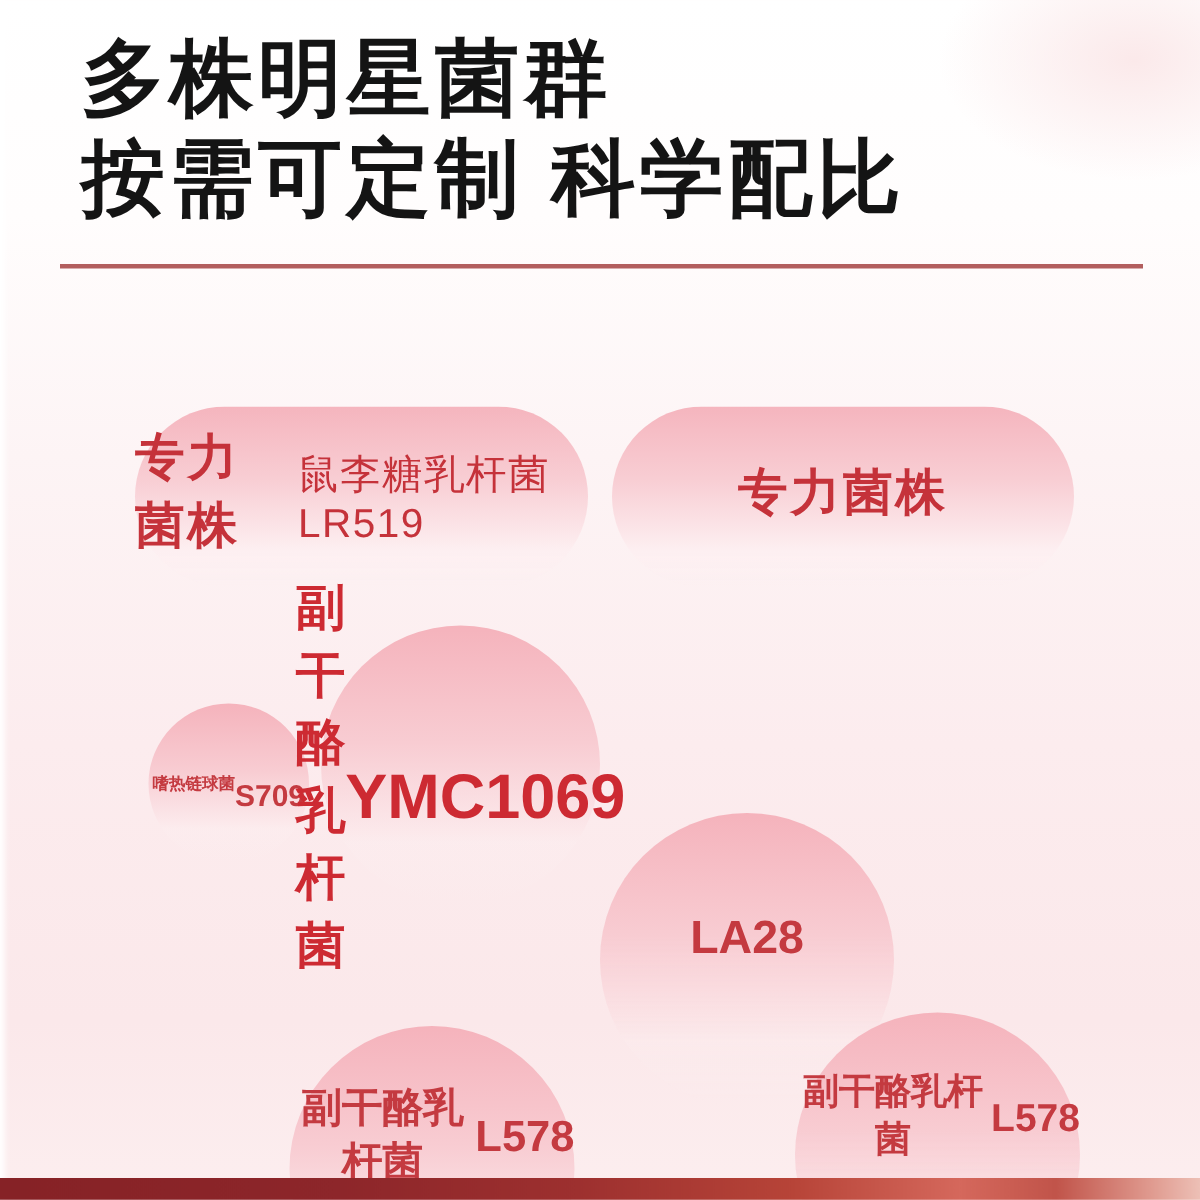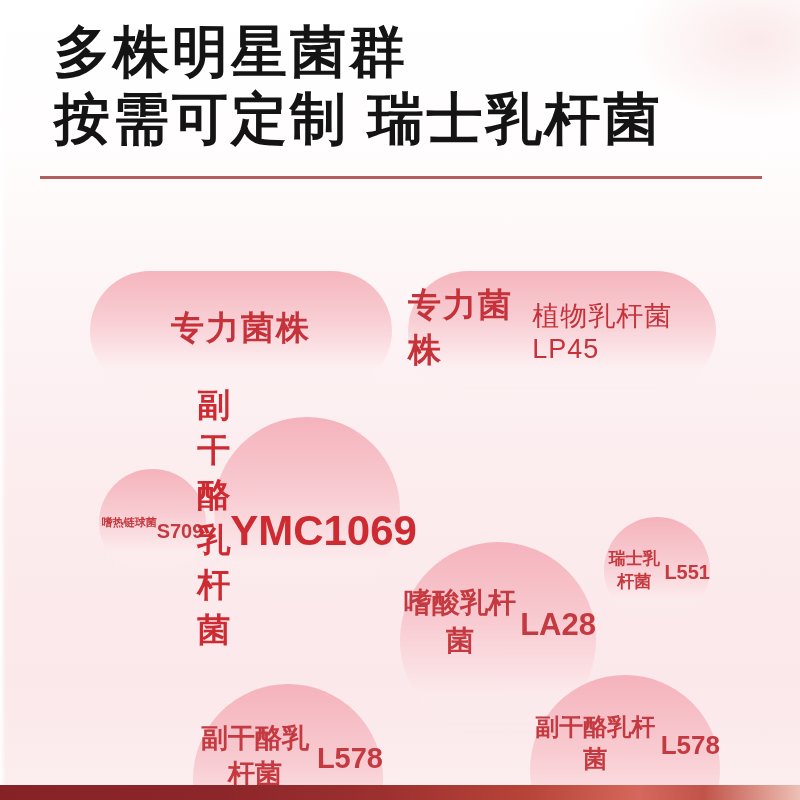--- a/index.html
+++ b/index.html
@@ -62,52 +62,47 @@
   }
 </style>
 </head>
 <body>
 
 <div class="canvas">
   <div class="corner-glow"></div>
 
   <h1 class="heading">
     <span>多株明星菌群</span>
-    <span>按需可定制 瑞士乳杆菌</span>
+    <span>按需可定制 科学配比</span>
   </h1>
 
   <div class="divider"></div>
 
 
   <div class="pill pill-left">
     <div class="pill-title">专力菌株</div>
+    <div class="pill-strain">鼠李糖乳杆菌 LR519</div>
   </div>
 
   <div class="pill pill-right">
     <div class="pill-title">专力菌株</div>
-    <div class="pill-strain">植物乳杆菌 LP45</div>
   </div>
 
   <div class="bubble b-s709">
     <div class="name">嗜热链球菌</div>
     <div class="code">S709</div>
   </div>
 
   <div class="bubble b-ymc">
     <div class="name">副干酪乳杆菌</div>
     <div class="code">YMC1069</div>
   </div>
 
-  <div class="bubble b-l551">
-    <div class="name">瑞士乳杆菌</div>
-    <div class="code">L551</div>
-  </div>
 
   <div class="bubble b-la28">
-    <div class="name">嗜酸乳杆菌</div>
     <div class="code">LA28</div>
   </div>
 
   <div class="bubble b-l578a">
     <div class="name">副干酪乳杆菌</div>
     <div class="code">L578</div>
   </div>
 
   <div class="bubble b-l578b">
     <div class="name">副干酪乳杆菌</div>

